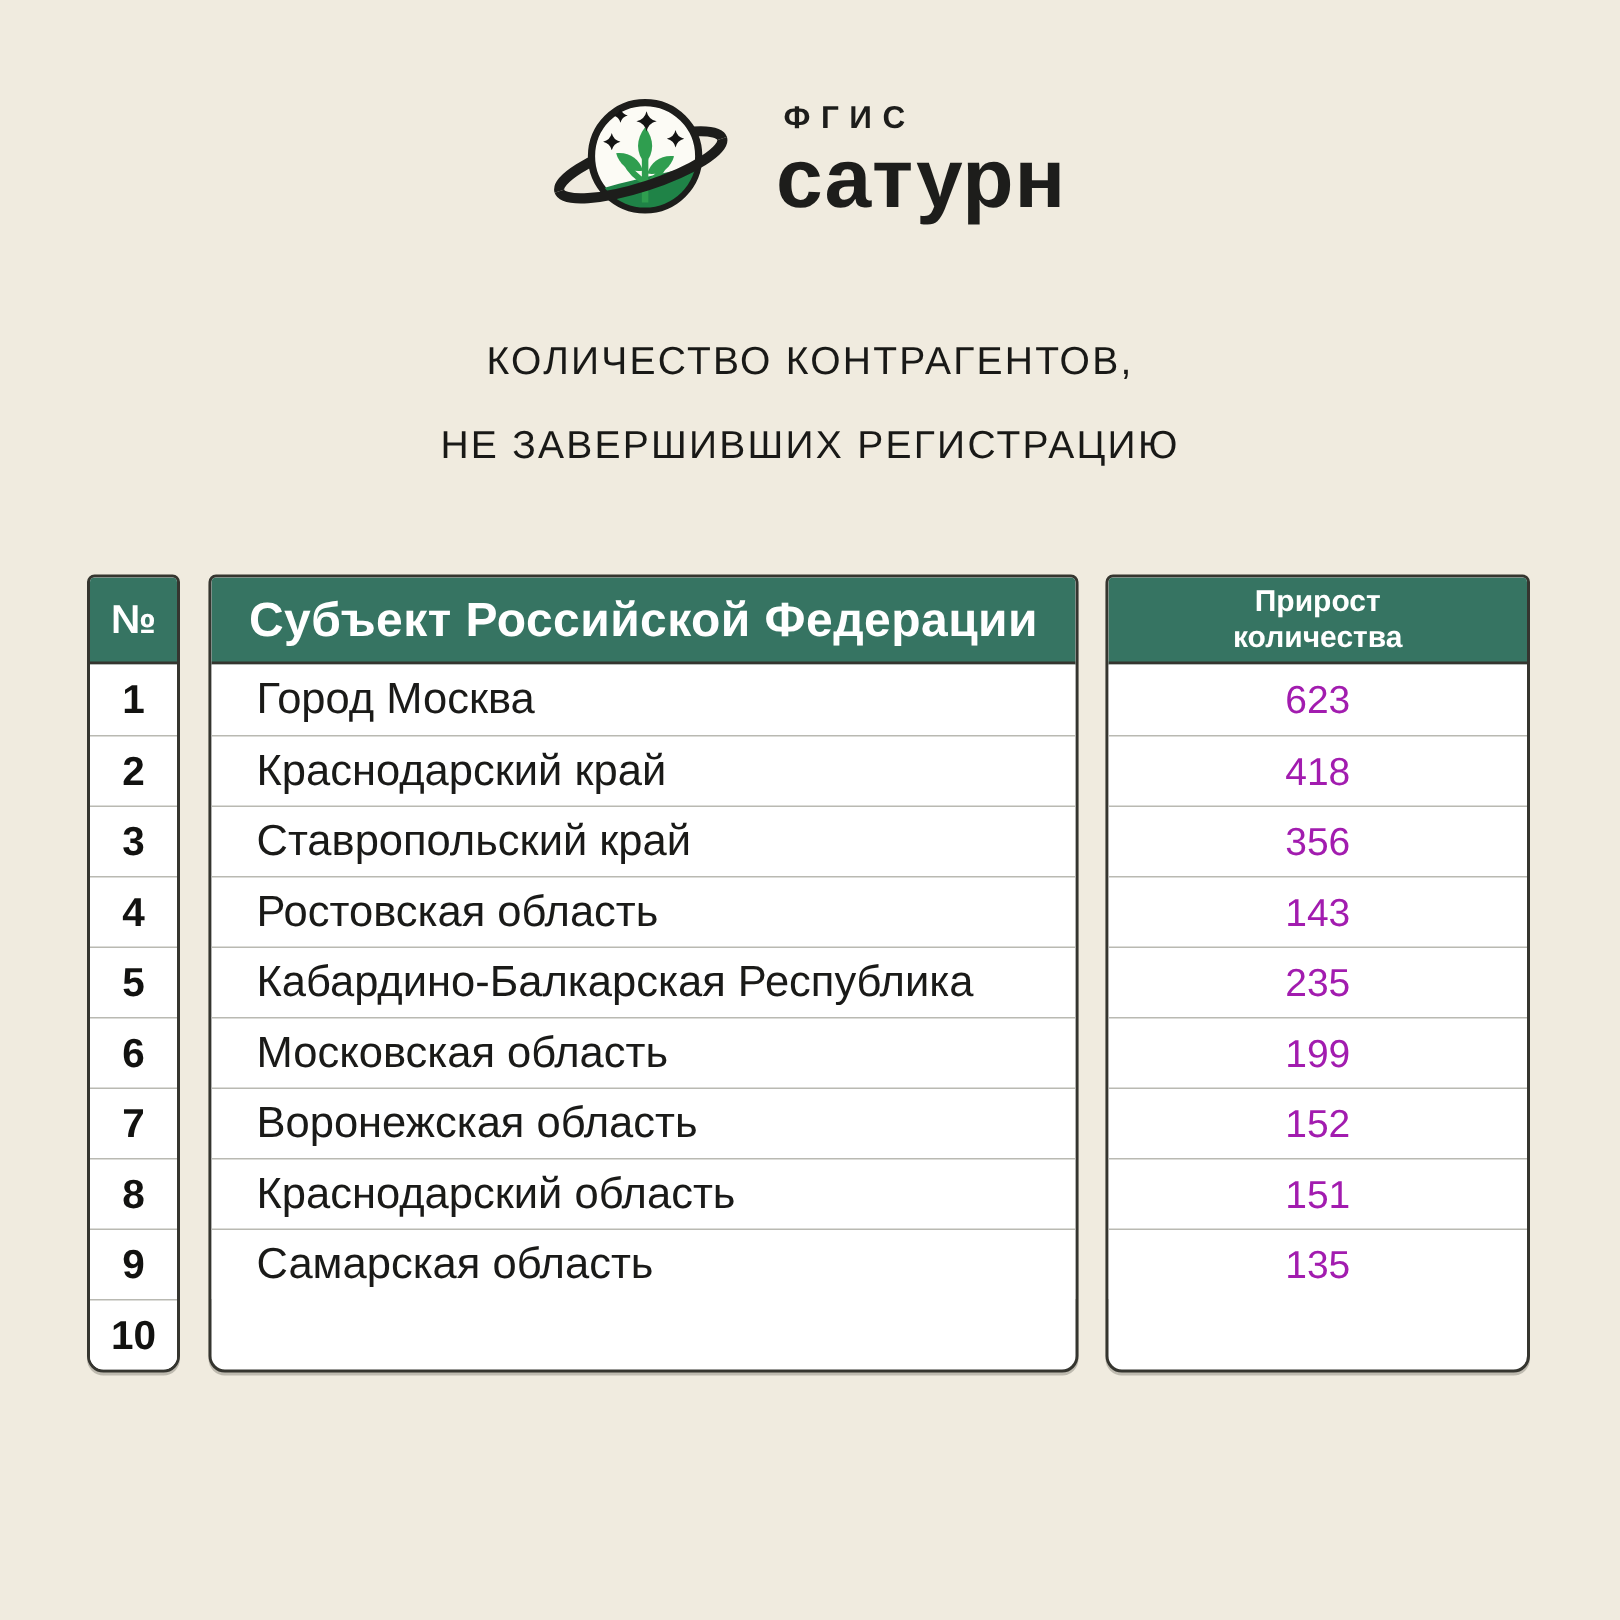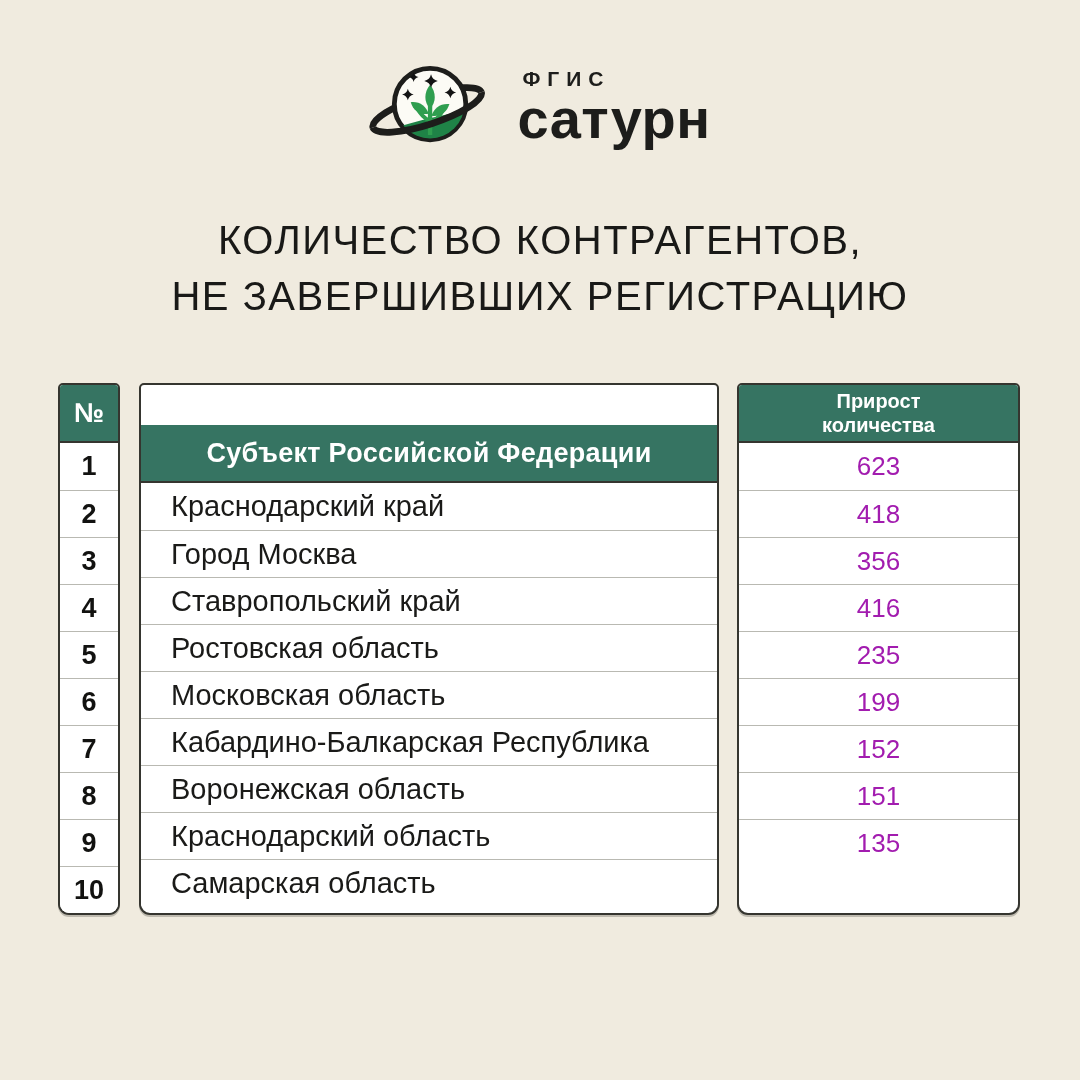--- a/index.html
+++ b/index.html
@@ -20,41 +20,41 @@
   }
   
   .logo{position:absolute;top:50px;left:0;right:0;display:flex;justify-content:center;align-items:center;gap:22px;}
   .logo-icon{width:126px;height:114px;flex:0 0 auto;}
   .logo-text{display:flex;flex-direction:column;align-items:flex-start;}
   .logo-small{font-size:21px;font-weight:600;letter-spacing:7px;color:var(--text-dark);margin-left:5px;text-align:right;}
   .logo-large{font-size:56px;font-weight:800;letter-spacing:0.5px;color:var(--text-dark);margin-top:0px;line-height:1.0;}
   
   .title{
     position:absolute;top:212px;left:0;width:100%;margin:0;
-    text-align:center;font-size:40px;font-weight:400;letter-spacing:1.5px;
+    text-align:center;font-size:26px;font-weight:400;letter-spacing:1.5px;
     line-height:56px;color:#191917;
   }
   
   .table{position:absolute;top:383px;left:58px;display:flex;}
   .col{
     border:2px solid var(--border-dark);
     border-radius:5px 5px 11px 11px;
     overflow:hidden;background:#fff;
     box-shadow:0 2px 0 rgba(40,40,30,0.25);
   }
   .col-num{width:62px;margin-right:19px;}
   .col-region{width:580px;margin-right:18px;}
   .col-value{width:283px;}
   .col-header{
     background:var(--header-green);color:#ffffff;font-weight:700;
     height:58px;display:flex;align-items:center;justify-content:center;
     text-align:center;border-bottom:2px solid var(--border-dark);
   }
   .col-num .col-header{font-size:27px;}
-  .col-region .col-header{font-size:27px;letter-spacing:0.3px;margin-top:40px;}
+  .col-region .col-header{font-size:32px;letter-spacing:0.3px;}
   .col-value .col-header{font-size:20px;line-height:24px;padding:0 46px;}
   .cell{height:47px;display:flex;align-items:center;background:#fff;}
   .cell + .cell{border-top:1px solid var(--row-sep);}
   .cell-num{justify-content:center;font-weight:700;font-size:27px;color:#121210;}
   .cell-region{padding-left:30px;font-size:29px;font-weight:400;color:#1a1a18;white-space:nowrap;}
   .cell-value{justify-content:center;font-size:26px;font-weight:400;color:#a21caf;}
 </style>
 </head>
 <body>
 
@@ -124,39 +124,39 @@
           <div class="cell cell-num">7</div>
           <div class="cell cell-num">8</div>
           <div class="cell cell-num">9</div>
           <div class="cell cell-num">10</div>
         </div>
     </div>
 
     <div class="col col-region">
       <div class="col-header">Субъект Российской Федерации</div>
       <div class="col-body">
+          <div class="cell cell-region">Город Москва</div>
           <div class="cell cell-region">Краснодарский край</div>
-          <div class="cell cell-region">Город Москва</div>
           <div class="cell cell-region">Ставропольский край</div>
           <div class="cell cell-region">Ростовская область</div>
+          <div class="cell cell-region">Кабардино-Балкарская Республика</div>
           <div class="cell cell-region">Московская область</div>
-          <div class="cell cell-region">Кабардино-Балкарская Республика</div>
           <div class="cell cell-region">Воронежская область</div>
           <div class="cell cell-region">Краснодарский область</div>
           <div class="cell cell-region">Самарская область</div>
         </div>
     </div>
 
     <div class="col col-value">
       <div class="col-header">Прирост количества</div>
       <div class="col-body">
           <div class="cell cell-value">623</div>
           <div class="cell cell-value">418</div>
           <div class="cell cell-value">356</div>
-          <div class="cell cell-value">416</div>
+          <div class="cell cell-value">143</div>
           <div class="cell cell-value">235</div>
           <div class="cell cell-value">199</div>
           <div class="cell cell-value">152</div>
           <div class="cell cell-value">151</div>
           <div class="cell cell-value">135</div>
         </div>
     </div>
 
   </div>
 </div>

